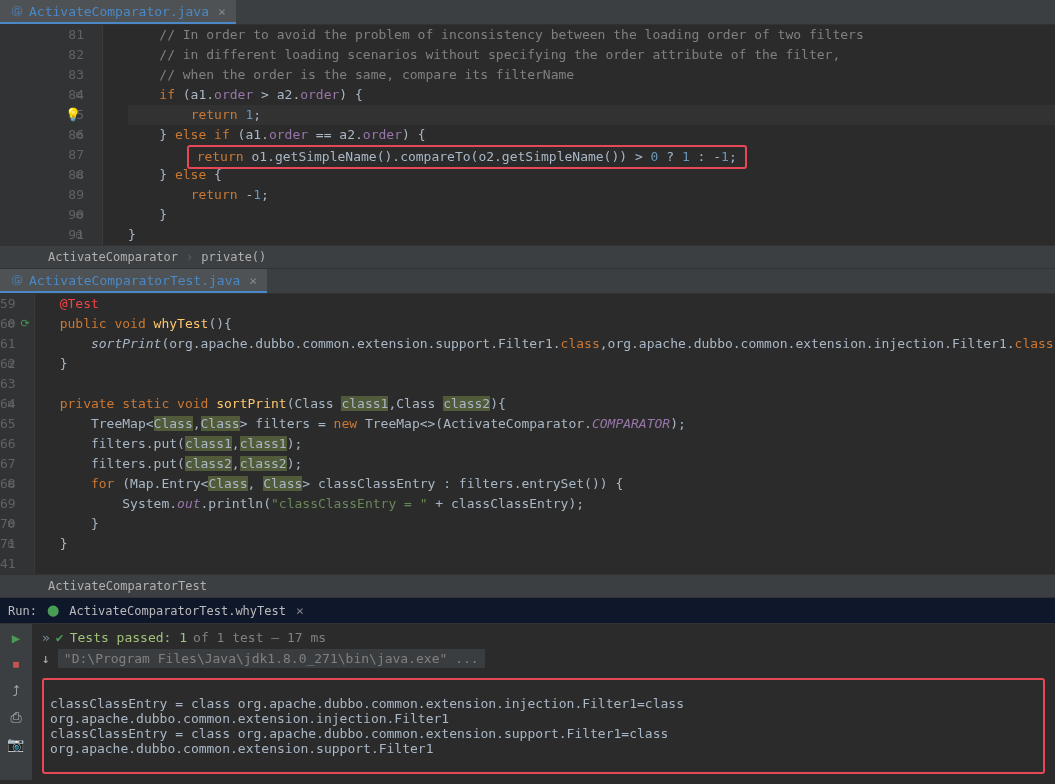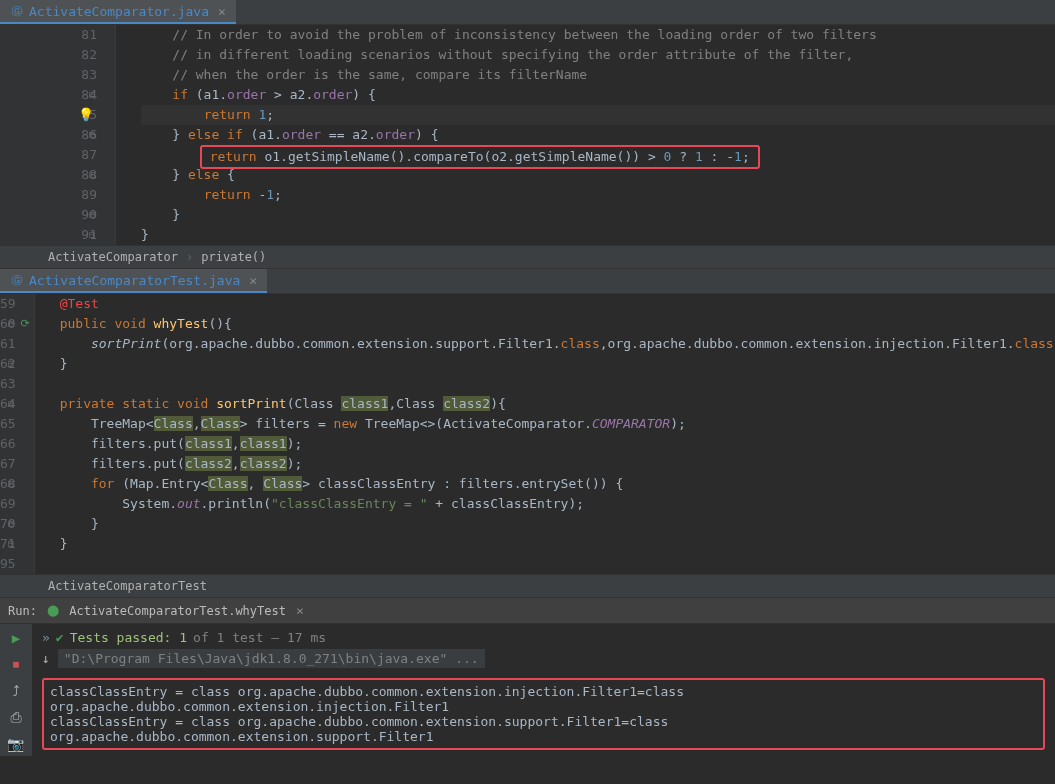--- a/index.html
+++ b/index.html
@@ -42,21 +42,21 @@
   color: #8a8a8a;
   font-size: 13px;
   margin-left: 4px;
 }
 .tab .file-name { color: #4a88c7; }
 .editor {
   display: flex;
   background: #2b2b2b;
 }
 .gutter {
-  width: 116px;
+  width: 103px;
   background: #313335;
   text-align: right;
   color: #606366;
   padding-right: 18px;
   line-height: 20px;
   position: relative;
   border-right: 1px solid #3a3a3a;
 }
 .gutter .line-num { height: 20px; position: relative; }
 .fold-icon {
@@ -110,21 +110,21 @@
   display: flex;
   align-items: center;
   padding-left: 48px;
   color: #b0b0b0;
   border-top: 1px solid #323232;
   border-bottom: 1px solid #323232;
   font-size: 12px;
 }
 .breadcrumb .sep { color: #606366; margin: 0 8px; }
 .run-bar {
-  background: #404040;
+  background: #0f172a;
   height: 26px;
   display: flex;
   align-items: center;
   padding-left: 8px;
   gap: 10px;
   border-bottom: 1px solid #323232;
 }
 .run-bar .run-title { color: #bbbbbb; font-size: 12px; }
 .run-panel {
   display: flex;
@@ -156,21 +156,21 @@
 .pass-text { color: #a0c279; }
 .pass-sub { color: #808080; }
 .cmd-line {
   background: #2b2b2b;
   color: #808080;
   padding: 2px 0;
 }
 .output-box {
   border: 2px solid #e74856;
   border-radius: 3px;
-  padding: 4px 6px;
+  padding: 16px 6px;
   margin-top: 10px;
   color: #a9b7c6;
 }
 </style>
 </head>
 <body>
 
 <div class="tab-bar">
   <div class="tab">
     <span class="file-icon">Ⓖ</span>
@@ -215,21 +215,21 @@
       <div class="line-num">62<span class="fold-icon">⊟</span></div>
       <div class="line-num">63</div>
       <div class="line-num">64<span class="fold-icon">⊟</span></div>
       <div class="line-num">65</div>
       <div class="line-num">66</div>
       <div class="line-num">67</div>
       <div class="line-num">68<span class="fold-icon">⊟</span></div>
       <div class="line-num">69</div>
       <div class="line-num">70<span class="fold-icon">⊟</span></div>
       <div class="line-num">71<span class="fold-icon">⊟</span></div>
-      <div class="line-num">95</div>
+      <div class="line-num">41</div>
     </div>
   <div class="code" id="code2"><div class="code-line"><span class="ann">@Test</span></div><div class="code-line"><span class="kw">public void</span> <span class="method-name">whyTest</span>(){</div><div class="code-line">    <span style="font-style:italic">sortPrint</span>(org.apache.dubbo.common.extension.support.Filter1.<span class="kw">class</span>,org.apache.dubbo.common.extension.injection.Filter1.<span class="kw">class</span>);</div><div class="code-line">}</div><div class="code-line"></div><div class="code-line"><span class="kw">private static void</span> <span class="method-name">sortPrint</span>(Class <span class="hl">class1</span>,Class <span class="hl">class2</span>){</div><div class="code-line">    TreeMap&lt;<span class="hl">Class</span>,<span class="hl">Class</span>&gt; filters = <span class="kw">new</span> TreeMap&lt;&gt;(ActivateComparator.<span class="static-it">COMPARATOR</span>);</div><div class="code-line">    filters.put(<span class="hl">class1</span>,<span class="hl">class1</span>);</div><div class="code-line">    filters.put(<span class="hl">class2</span>,<span class="hl">class2</span>);</div><div class="code-line">    <span class="kw">for</span> (Map.Entry&lt;<span class="hl">Class</span>, <span class="hl">Class</span>&gt; classClassEntry : filters.entrySet()) {</div><div class="code-line">        System.<span class="static-it">out</span>.println(<span class="str">"classClassEntry = "</span> + classClassEntry);</div><div class="code-line">    }</div><div class="code-line">}</div><div class="code-line"></div></div>
 </div>
 <div class="breadcrumb">
   <span>ActivateComparatorTest</span>
 </div>
 
 <div class="run-bar">
   <span class="run-title">Run:</span>
   <span style="color:#499c54;font-size:11px">⬤</span>

